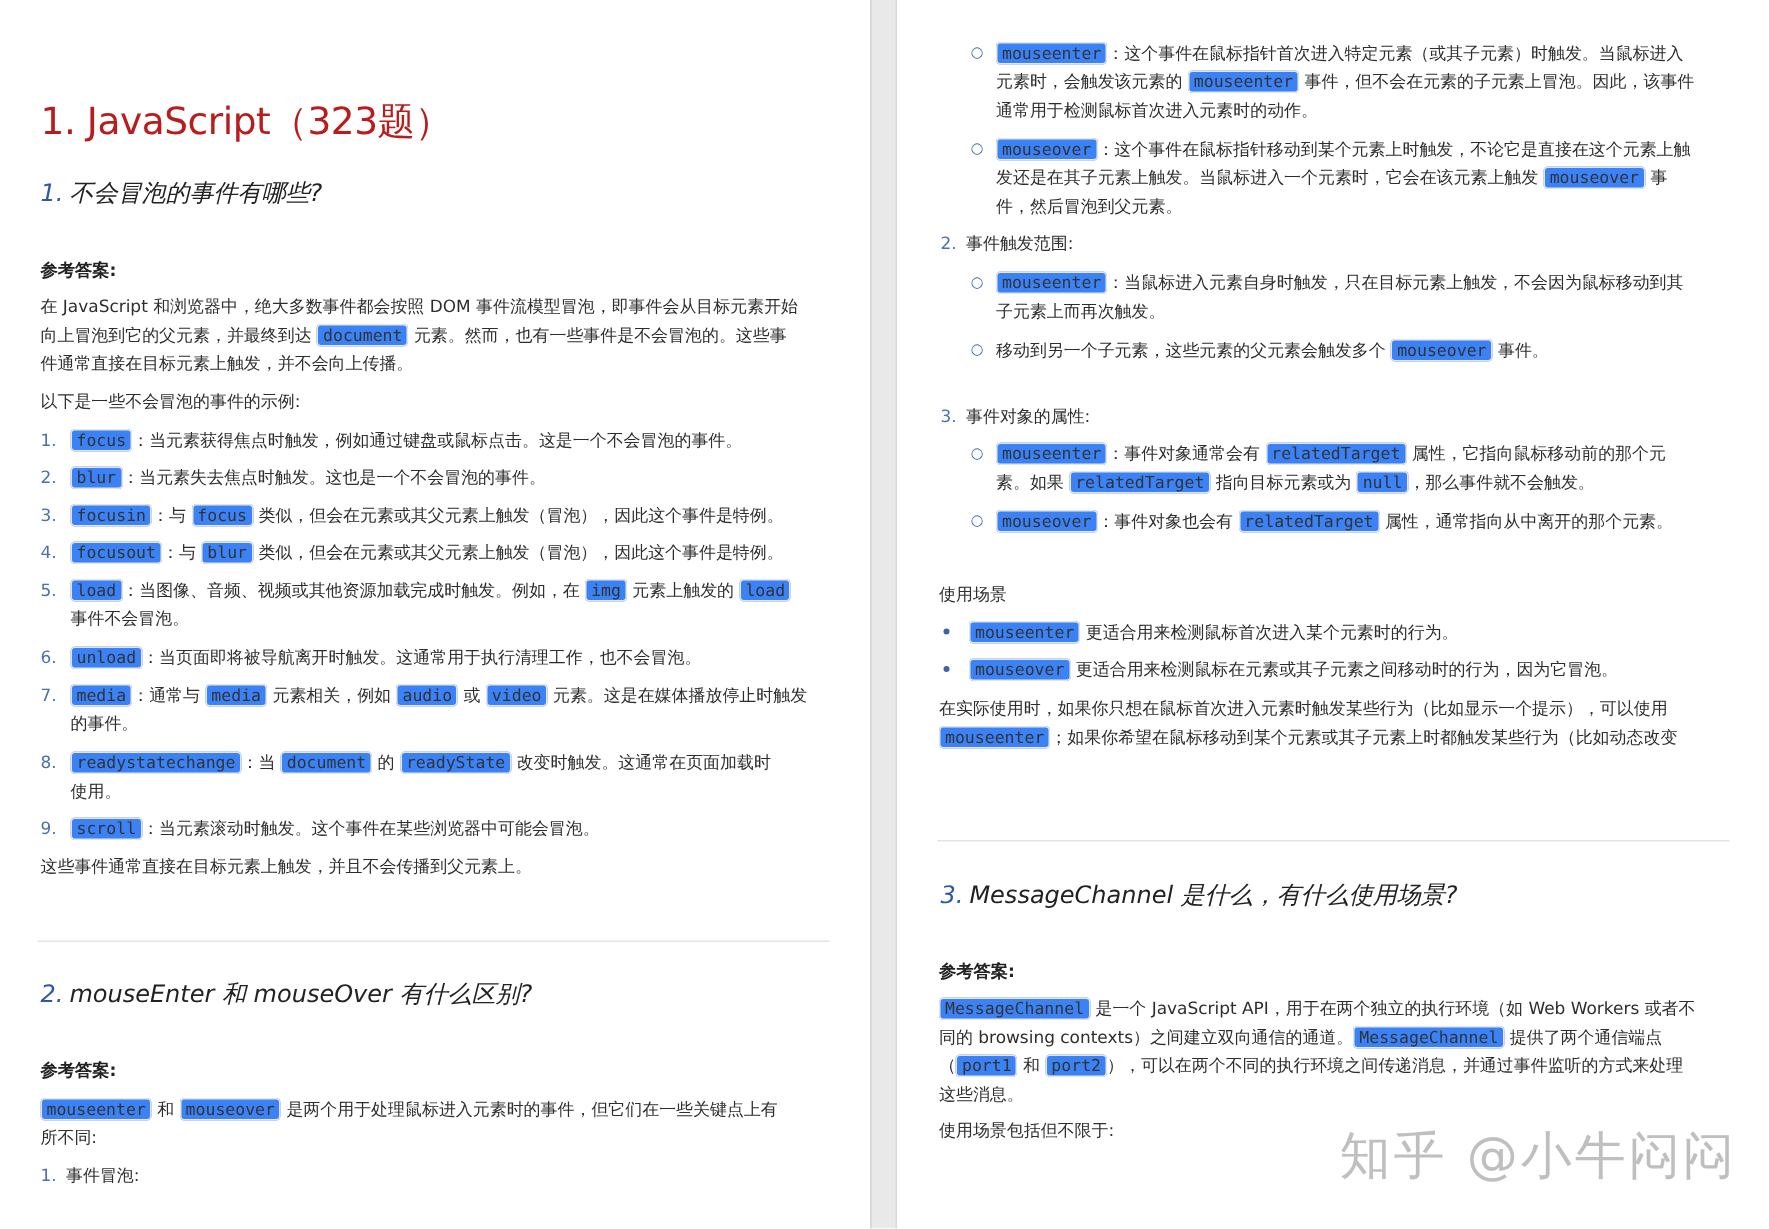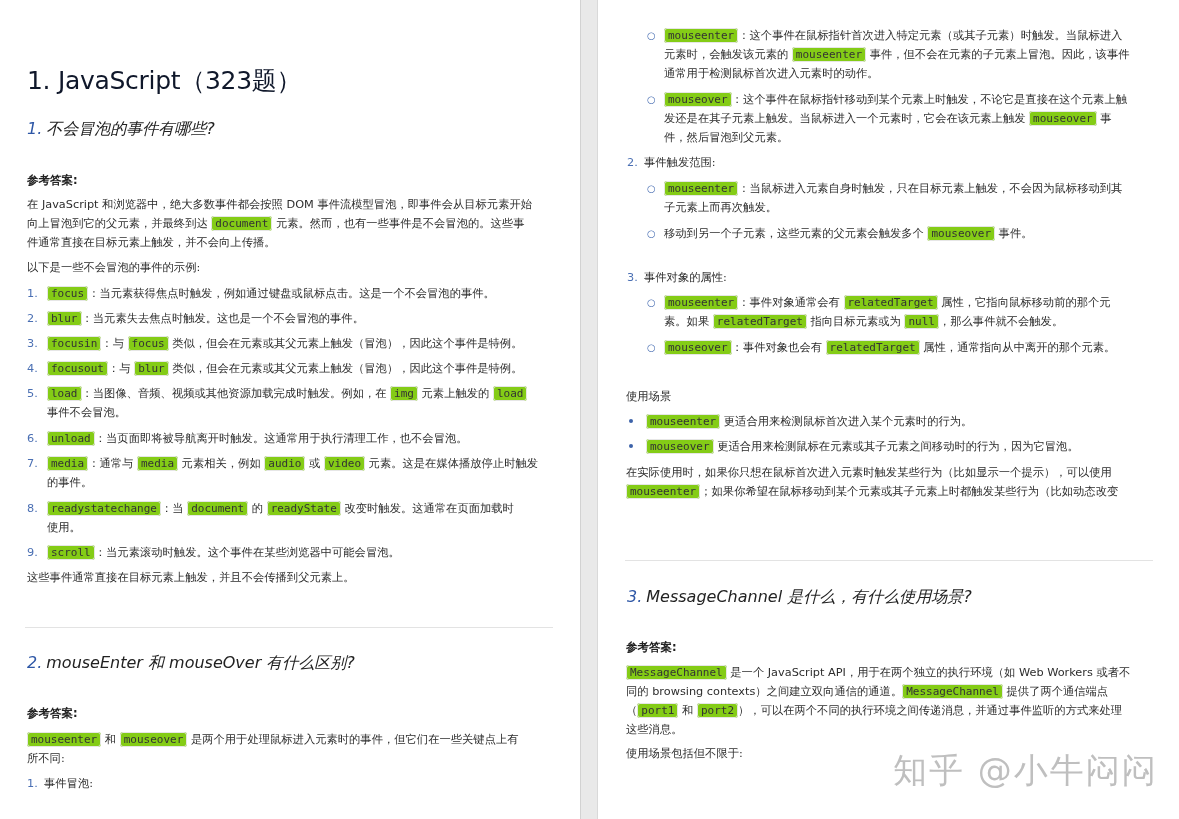--- a/index.html
+++ b/index.html
@@ -14,29 +14,29 @@
   #page-left { left: 0; width: 580px; }
   #page-right { left: 598px; width: 581px; }
   .gutter {
     position: absolute; left: 580px; top: 0; width: 18px; height: 819px;
     background: #e9e9e9;
     border-left: 1px solid #d2d2d2; border-right: 1px solid #d9d9d9;
     box-sizing: border-box;
   }
   .abs { position: absolute; }
   .h1 {
-    left: 27px; top: 64px; font-size: 25px; color: #0f172a; white-space: nowrap; letter-spacing: -0.3px;
+    left: 27px; top: 64px; font-size: 25px; color: #b91c1c; white-space: nowrap; letter-spacing: -0.3px;
   }
   .h2 { font-size: 16px; color: #222; white-space: nowrap; font-style: italic; }
   .h2 .num { color: #2e57a6; margin-right: 4px; }
   .label-bold { font-size: 11.5px; font-weight: bold; color: #222; }
   .p { font-size: 11.3px; line-height: 19px; color: #2d2d2d; }
   code, .code {
     font-family: "DejaVu Sans Mono", "Liberation Mono", monospace;
-    font-size: 11px; background: #84cc16; border: 1px solid #e6e6e6; border-radius: 3px;
+    font-size: 11px; background: #3b82f6; border: 1px solid #e6e6e6; border-radius: 3px;
     padding: 0 3px; color: #333;
   }
   .li { font-size: 11.3px; line-height: 19px; color: #2d2d2d; position: absolute; }
   .li .n { position: absolute; left: -20px; color: #4a6fb3; }
   .li .b { position: absolute; left: -17px; color: #4a6fb3; font-size: 10px; }
   .li .dot { position: absolute; left: -17px; top: 7px; width: 4px; height: 4px; border-radius: 50%; background: #3d62a9; }
   .hr { position: absolute; height: 1px; background: #e3e3e3; }
   .watermark {
     position: absolute; left: 893px; top: 748px; font-size: 34px; color: #b9b9b9;
     letter-spacing: 2px; white-space: nowrap; font-weight: normal; opacity: 0.9;

